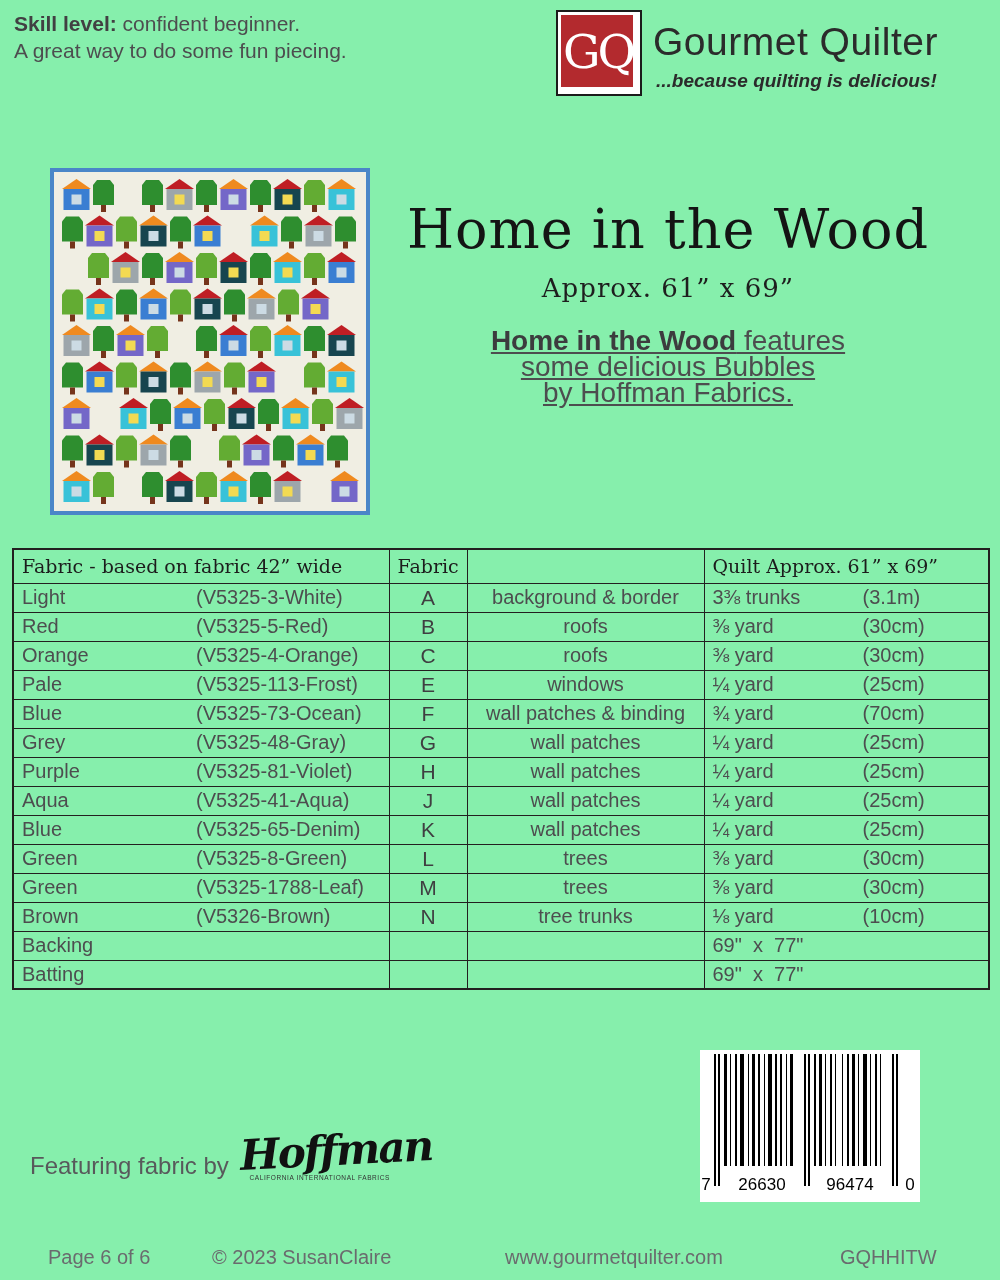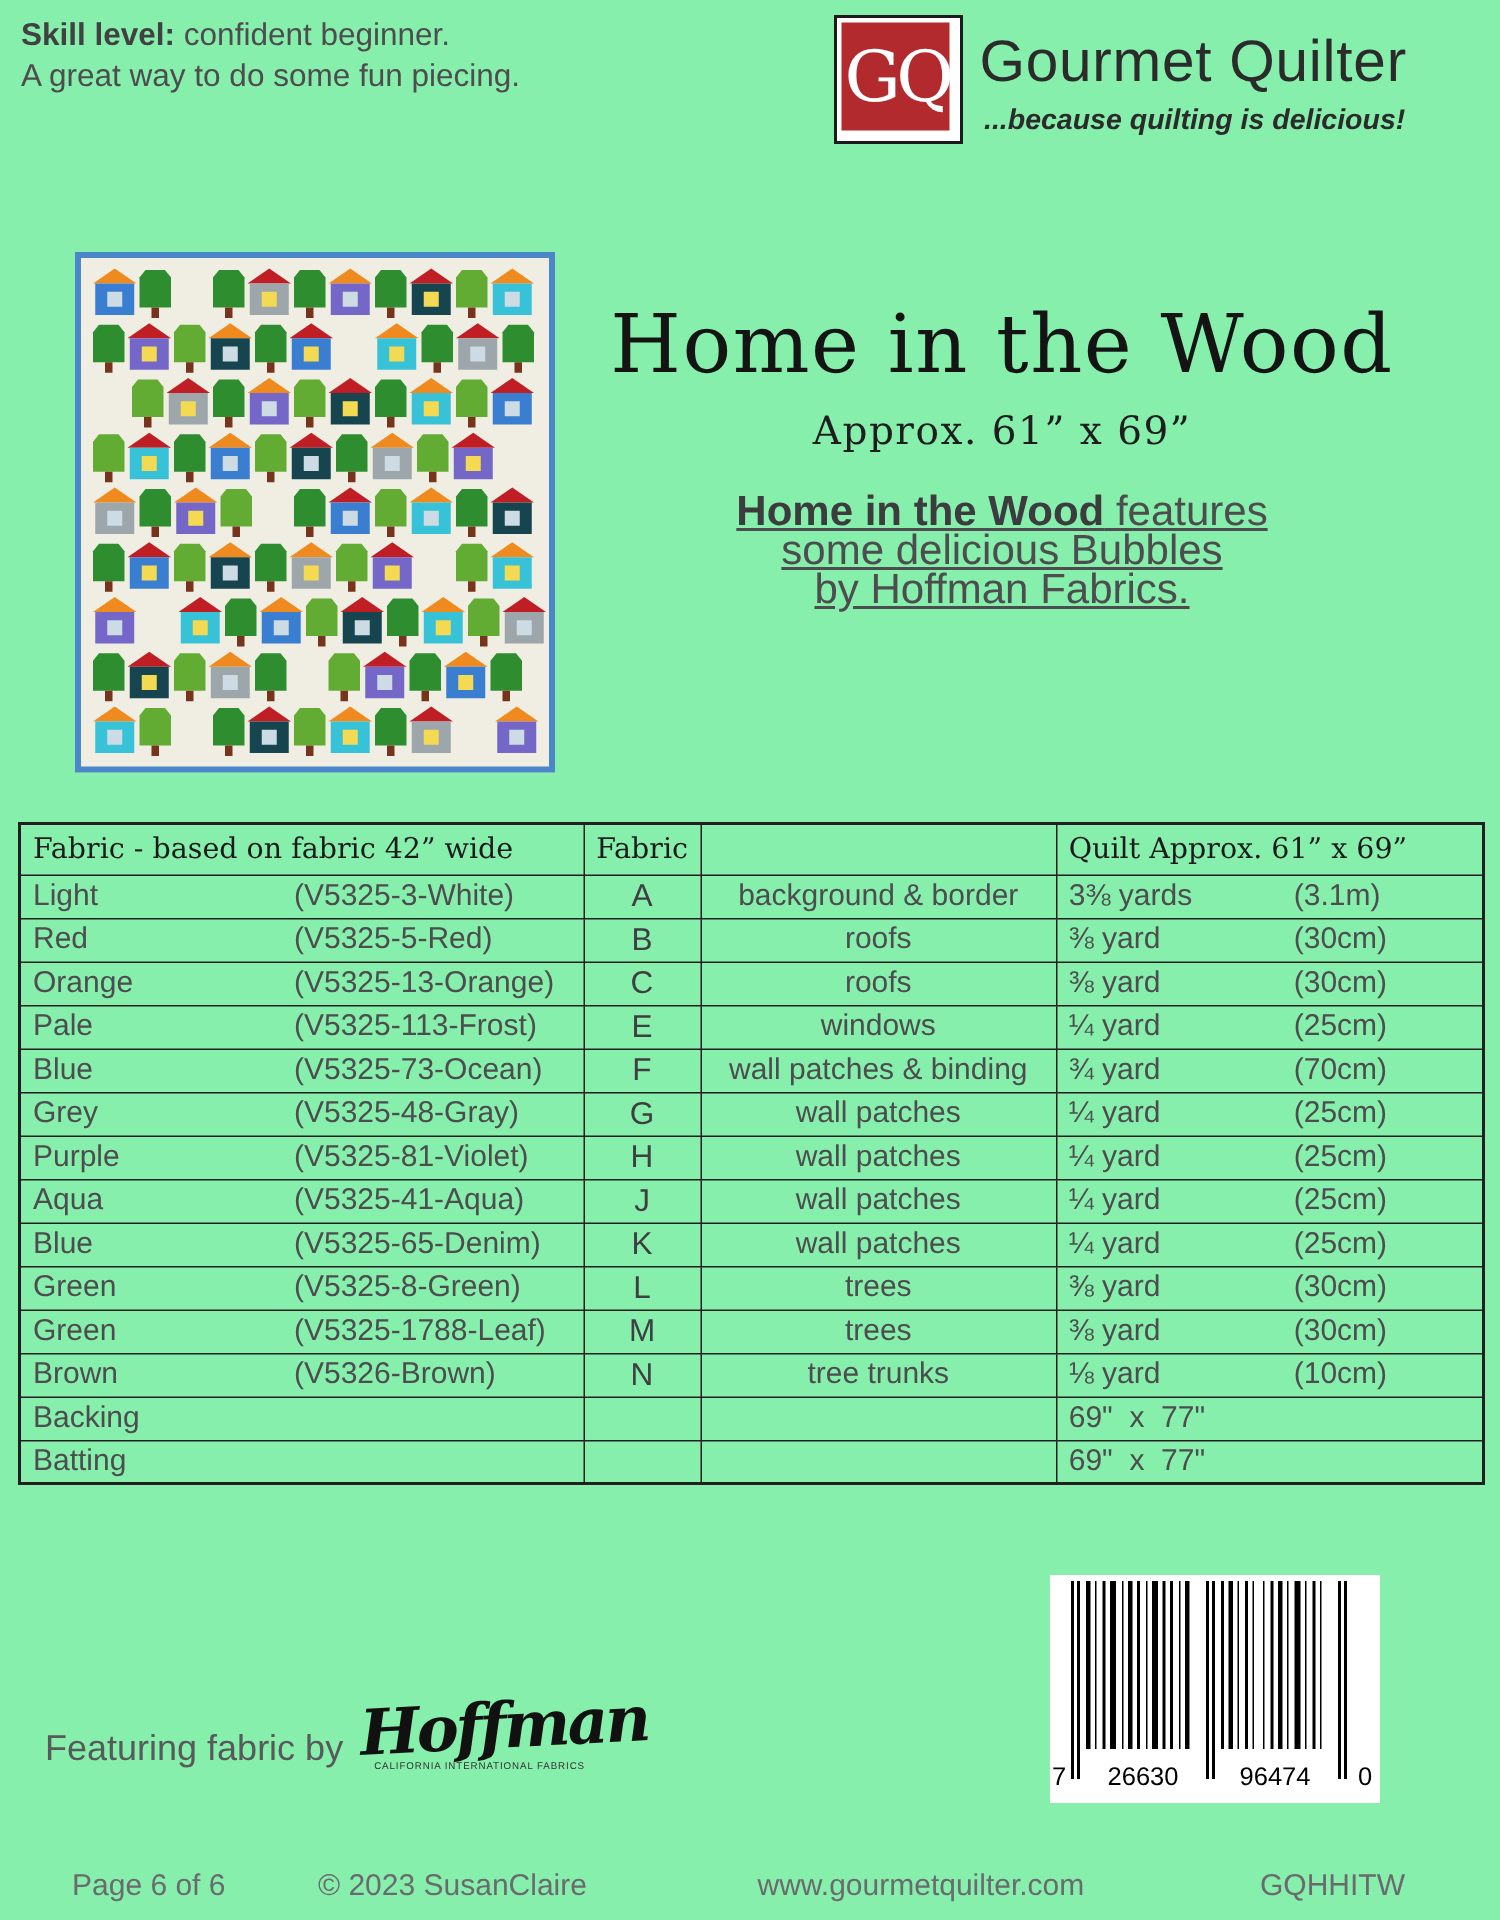--- a/index.html
+++ b/index.html
@@ -332,41 +332,41 @@
         <tr>
           <td>
             <div class="cell-name">
               <span class="nm">Light</span>
               <span>(V5325-3-White)</span>
             </div>
           </td>
           <td class="c-letter">A</td>
           <td class="c-use">background &amp; border</td>
           <td>
-            <div class="cell-yd"><span class="yd">3⅜ yards</span><span>(3.1m)</span></div>
+            <div class="cell-yd"><span class="yd">3⅜ trunks</span><span>(3.1m)</span></div>
           </td>
         </tr>
         <tr>
           <td>
             <div class="cell-name">
               <span class="nm">Red</span>
               <span>(V5325-5-Red)</span>
             </div>
           </td>
           <td class="c-letter">B</td>
           <td class="c-use">roofs</td>
           <td>
             <div class="cell-yd"><span class="yd">⅜ yard</span><span>(30cm)</span></div>
           </td>
         </tr>
         <tr>
           <td>
             <div class="cell-name">
               <span class="nm">Orange</span>
-              <span>(V5325-13-Orange)</span>
+              <span>(V5325-4-Orange)</span>
             </div>
           </td>
           <td class="c-letter">C</td>
           <td class="c-use">roofs</td>
           <td>
             <div class="cell-yd"><span class="yd">⅜ yard</span><span>(30cm)</span></div>
           </td>
         </tr>
         <tr>
           <td>

